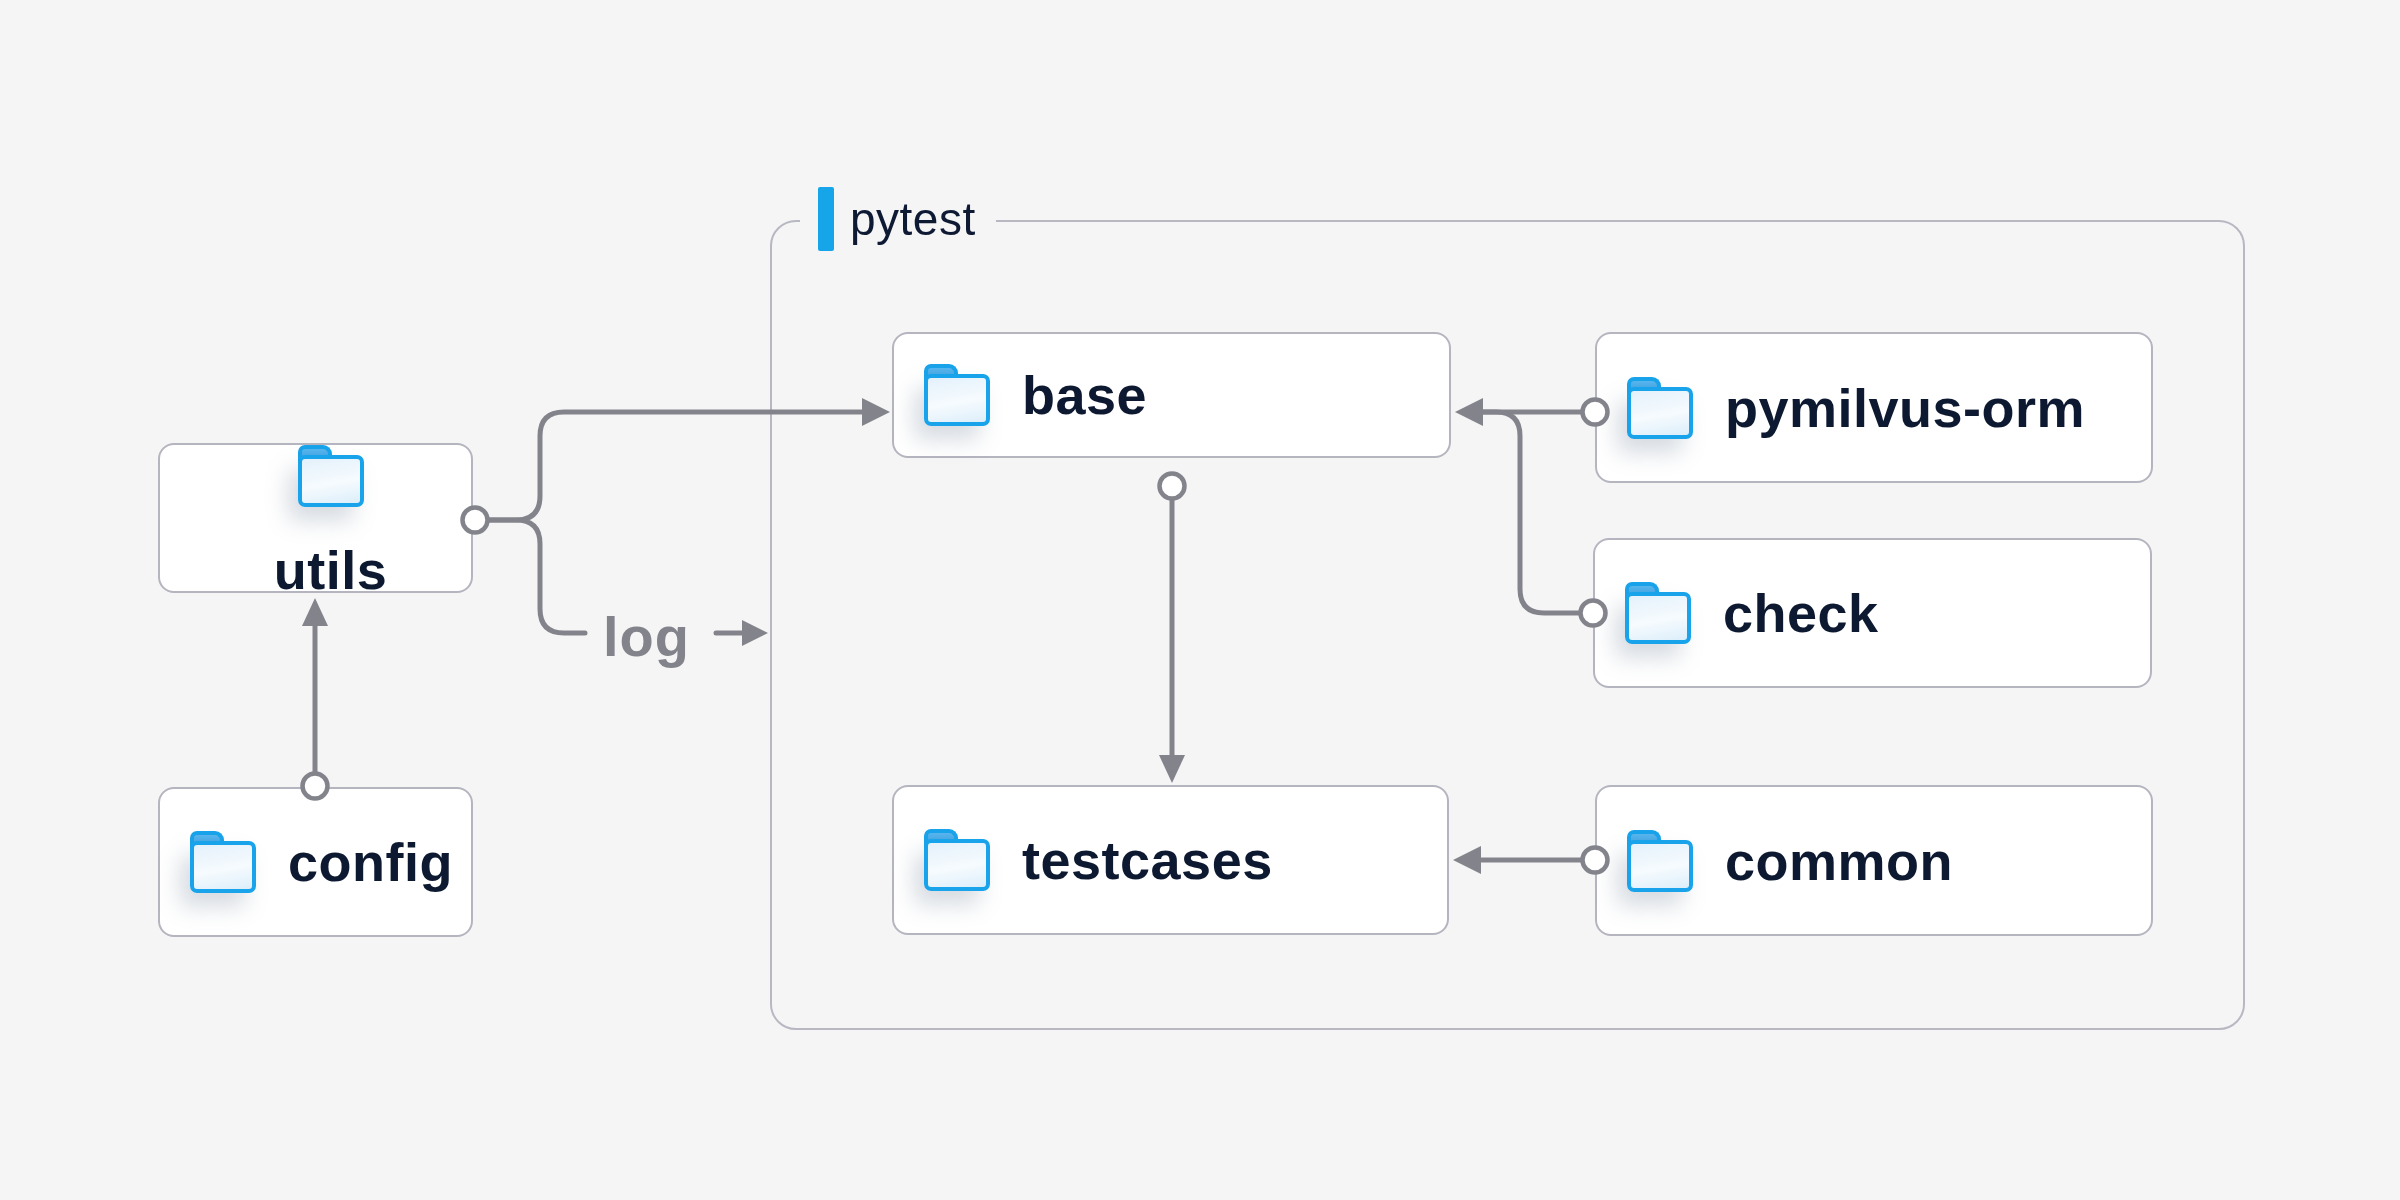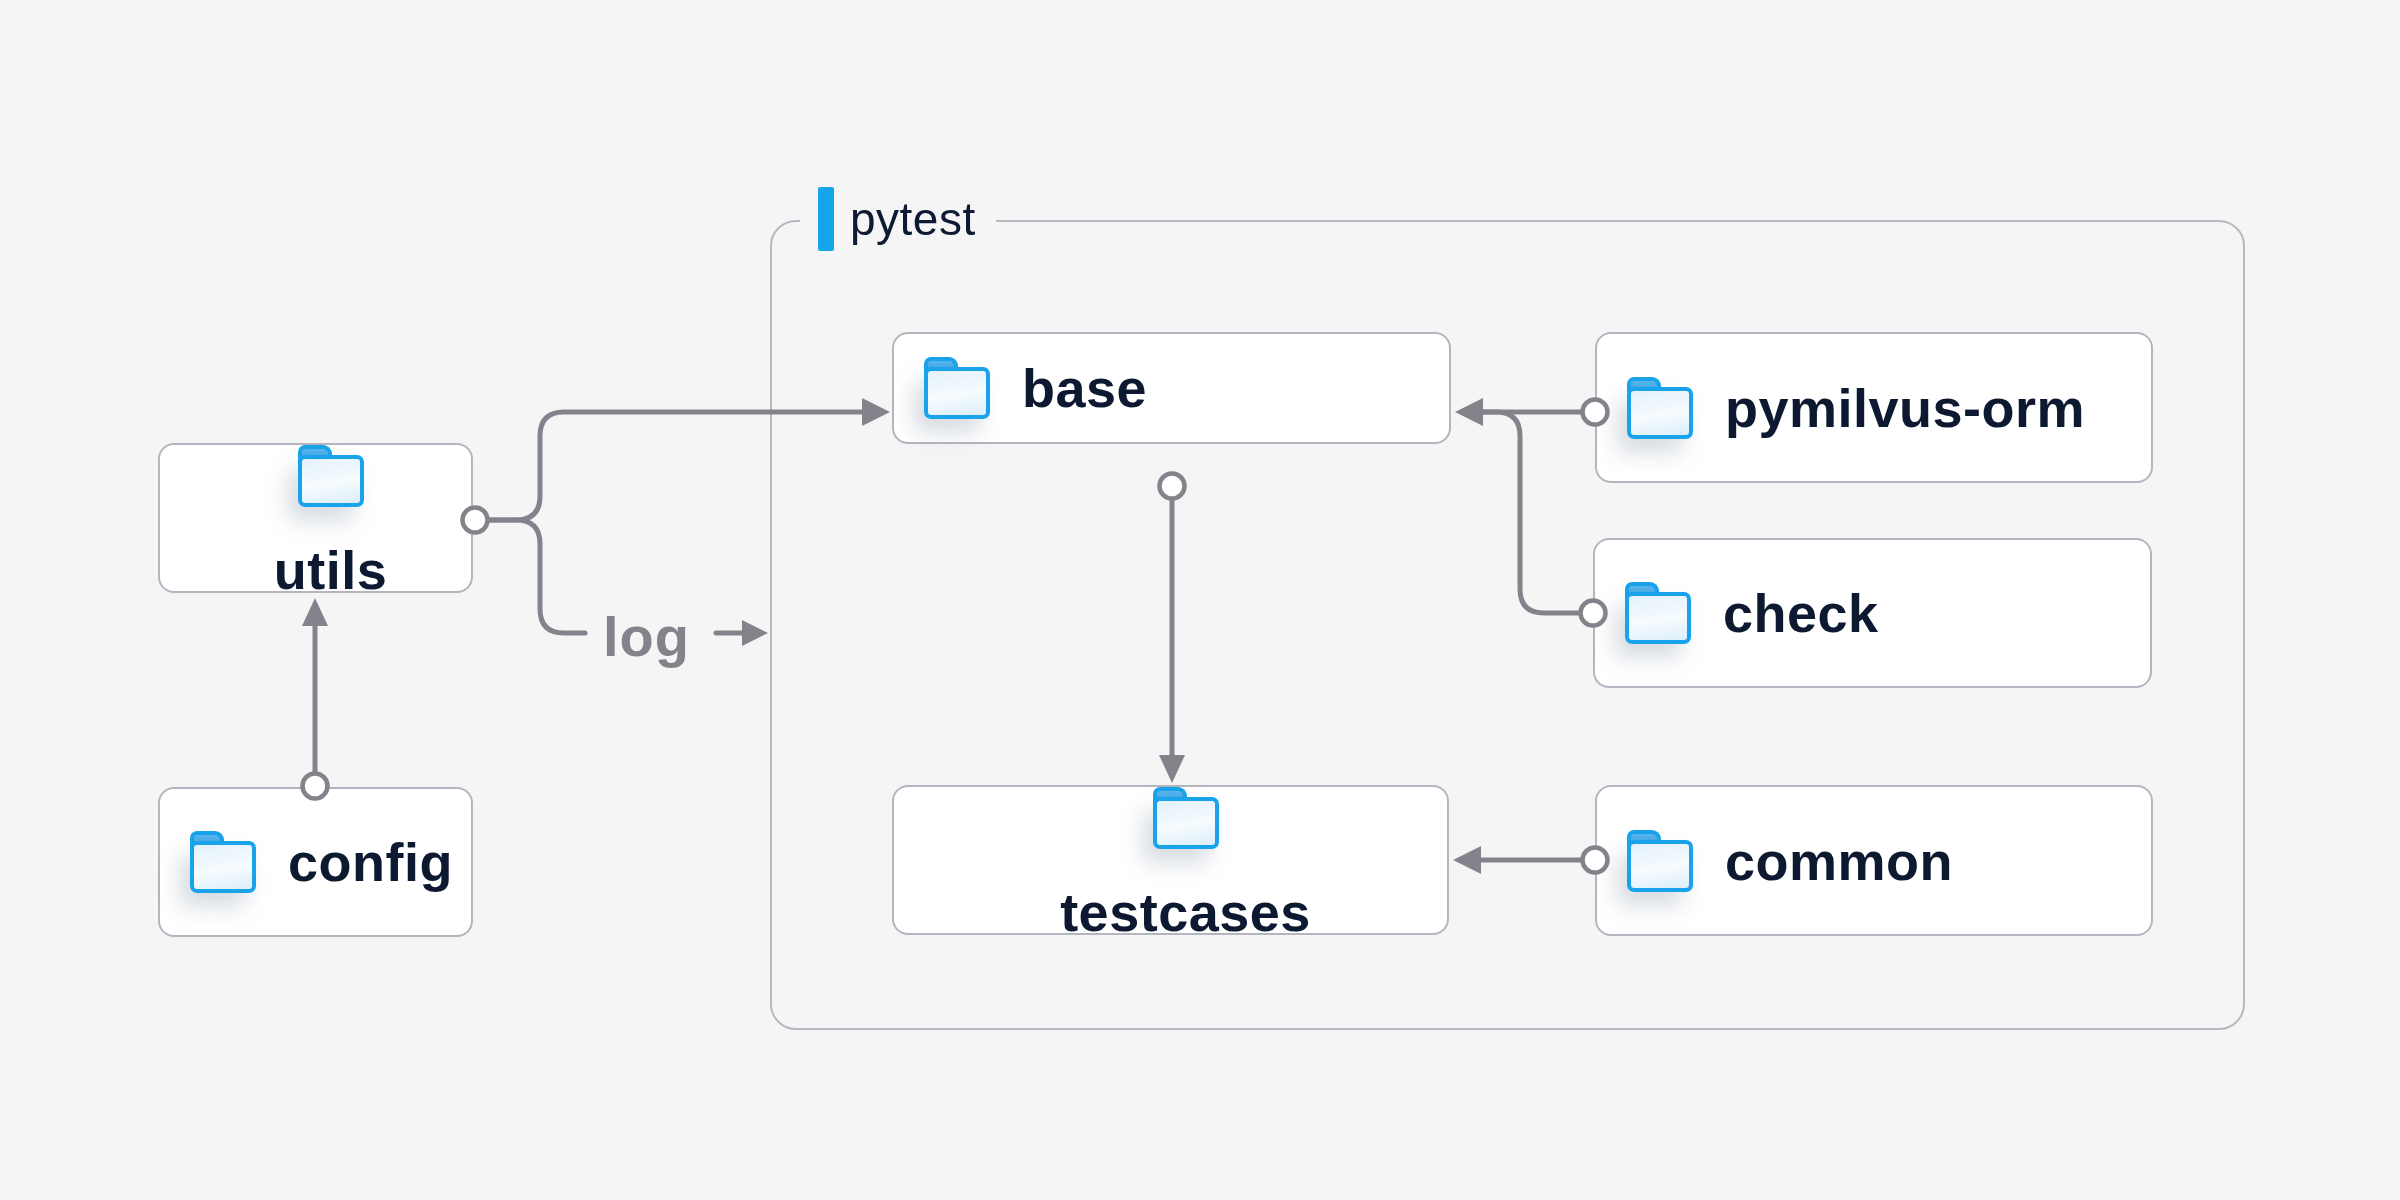--- a/index.html
+++ b/index.html
@@ -58,22 +58,22 @@
   .node .node-label {
     font-size: 54px;
     font-weight: 700;
     color: #0d1930;
     letter-spacing: 0.5px;
     white-space: nowrap;
   }
 
   .node-utils     { left: 158px;  top: 443px; width: 315px; height: 150px; flex-direction: column; }
   .node-config    { left: 158px;  top: 787px; width: 315px; height: 150px; }
-  .node-base      { left: 892px;  top: 332px; width: 559px; height: 112px; }
-  .node-testcases { left: 892px;  top: 785px; width: 557px; height: 150px; flex-direction: column; }
+  .node-base      { left: 892px;  top: 332px; width: 559px; height: 126px; }
+  .node-testcases { left: 892px;  top: 785px; width: 557px; height: 150px; }
   .node-pymilvus  { left: 1595px; top: 332px; width: 558px; height: 151px; text-align: right; }
   .node-check     { left: 1593px; top: 538px; width: 559px; height: 150px; }
   .node-common    { left: 1595px; top: 785px; width: 558px; height: 151px; }
 
   
   .folder {
     position: relative;
     width: 66px; height: 62px;
     flex: 0 0 auto;
   }

